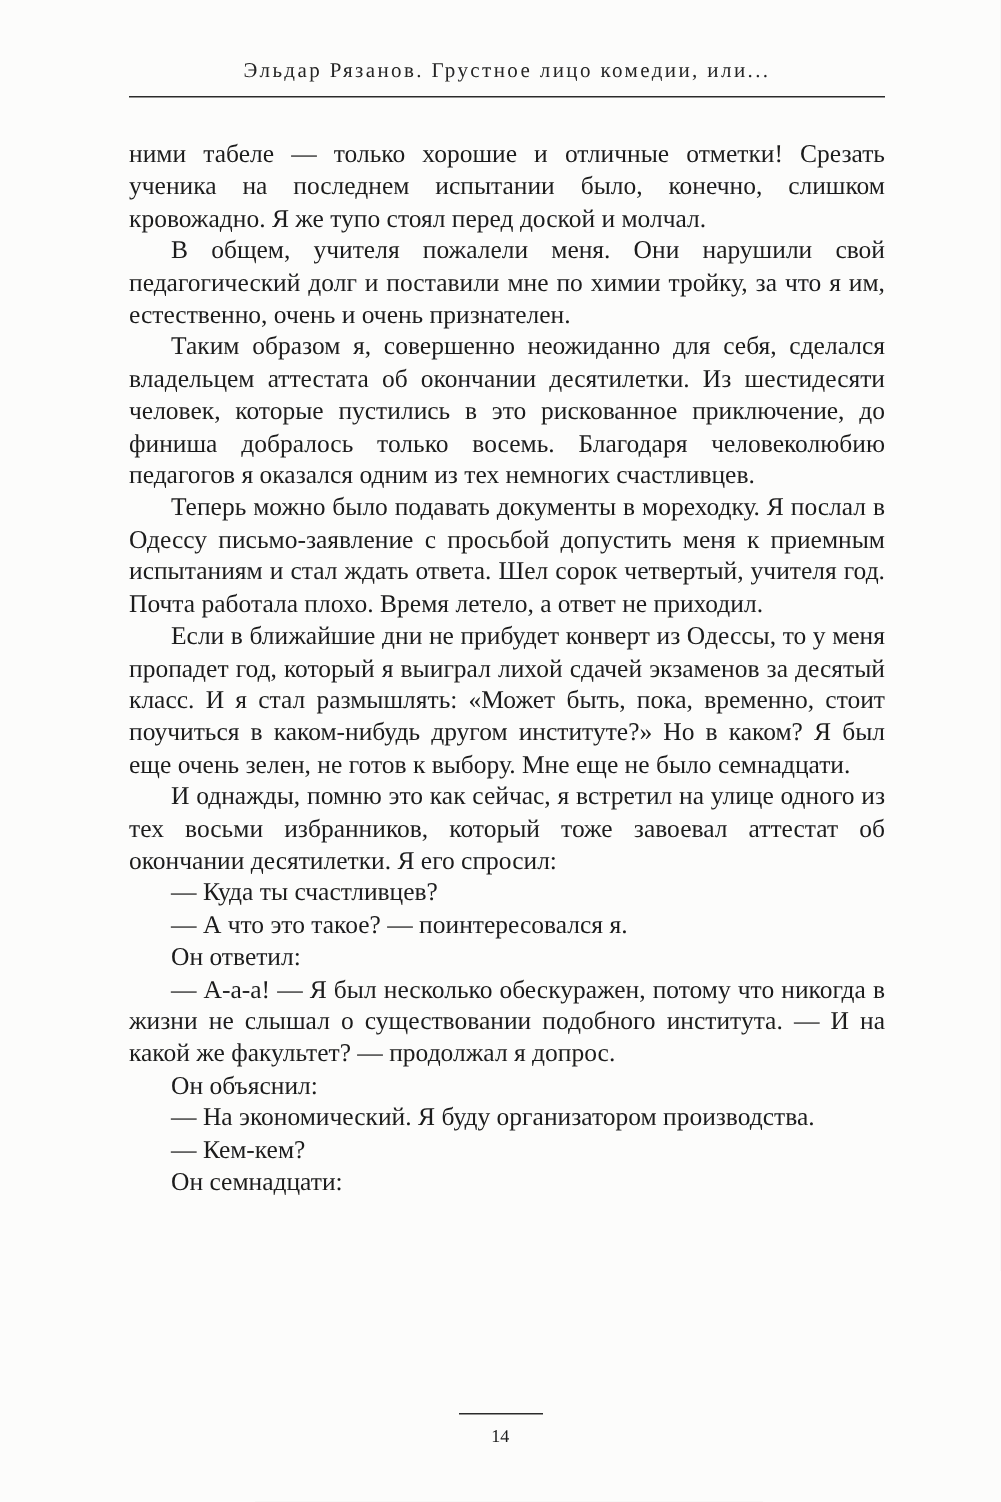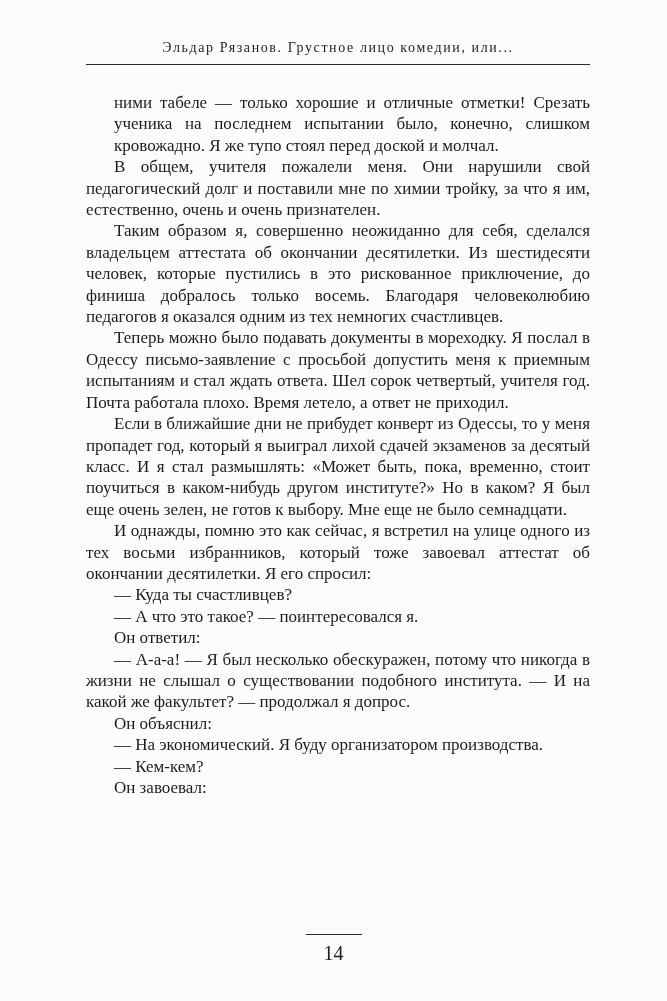--- a/index.html
+++ b/index.html
@@ -39,37 +39,36 @@
     text-align: justify;
     hyphens: auto;
     -webkit-hyphens: auto;
   }
   .body-text p {
     margin: 0;
     text-indent: 28px;
   }
   .body-text p.first {
     text-indent: 0;
-    margin-left: 28px;
   }
   .page-footer {
     position: absolute;
     left: 0;
     right: 0;
     bottom: 36px;
     text-align: center;
   }
   .footer-rule {
     width: 56px;
     border: none;
     border-top: 1.6px solid #2b2b2b;
     margin: 0 auto 7px auto;
   }
   .page-number {
-    font-size: 20px;
+    font-size: 12px;
     color: #1c1c1c;
   }
 </style>
 </head>
 <body>
 
 <div class="page">
   <div class="running-header">Эльдар Рязанов. Грустное лицо комедии, или...</div>
   <hr class="header-rule">
 
@@ -80,20 +79,20 @@
       <p>Теперь можно было подавать документы в мореходку. Я послал в Одессу письмо-заявление с просьбой допустить меня к приемным испытаниям и стал ждать ответа. Шел сорок четвертый, учителя год. Почта работала плохо. Время летело, а ответ не приходил.</p>
       <p>Если в ближайшие дни не прибудет конверт из Одессы, то у меня пропадет год, который я выиграл лихой сдачей экзаменов за десятый класс. И я стал размышлять: «Может быть, пока, временно, стоит поучиться в каком-нибудь другом институте?» Но в каком? Я был еще очень зелен, не готов к выбору. Мне еще не было семнадцати.</p>
       <p>И однажды, помню это как сейчас, я встретил на улице одного из тех восьми избранников, который тоже завоевал аттестат об окончании десятилетки. Я его спросил:</p>
       <p>— Куда ты счастливцев?</p>
       <p>— А что это такое? — поинтересовался я.</p>
       <p>Он ответил:</p>
       <p>— А-а-а! — Я был несколько обескуражен, потому что никогда в жизни не слышал о существовании подобного института. — И на какой же факультет? — продолжал я допрос.</p>
       <p>Он объяснил:</p>
       <p>— На экономический. Я буду организатором производства.</p>
       <p>— Кем-кем?</p>
-      <p>Он завоевал:</p>
+      <p>Он семнадцати:</p>
     </div>
 
   <div class="page-footer">
     <hr class="footer-rule">
     <div class="page-number">14</div>
   </div>
 </div>
 
 </body></html>

